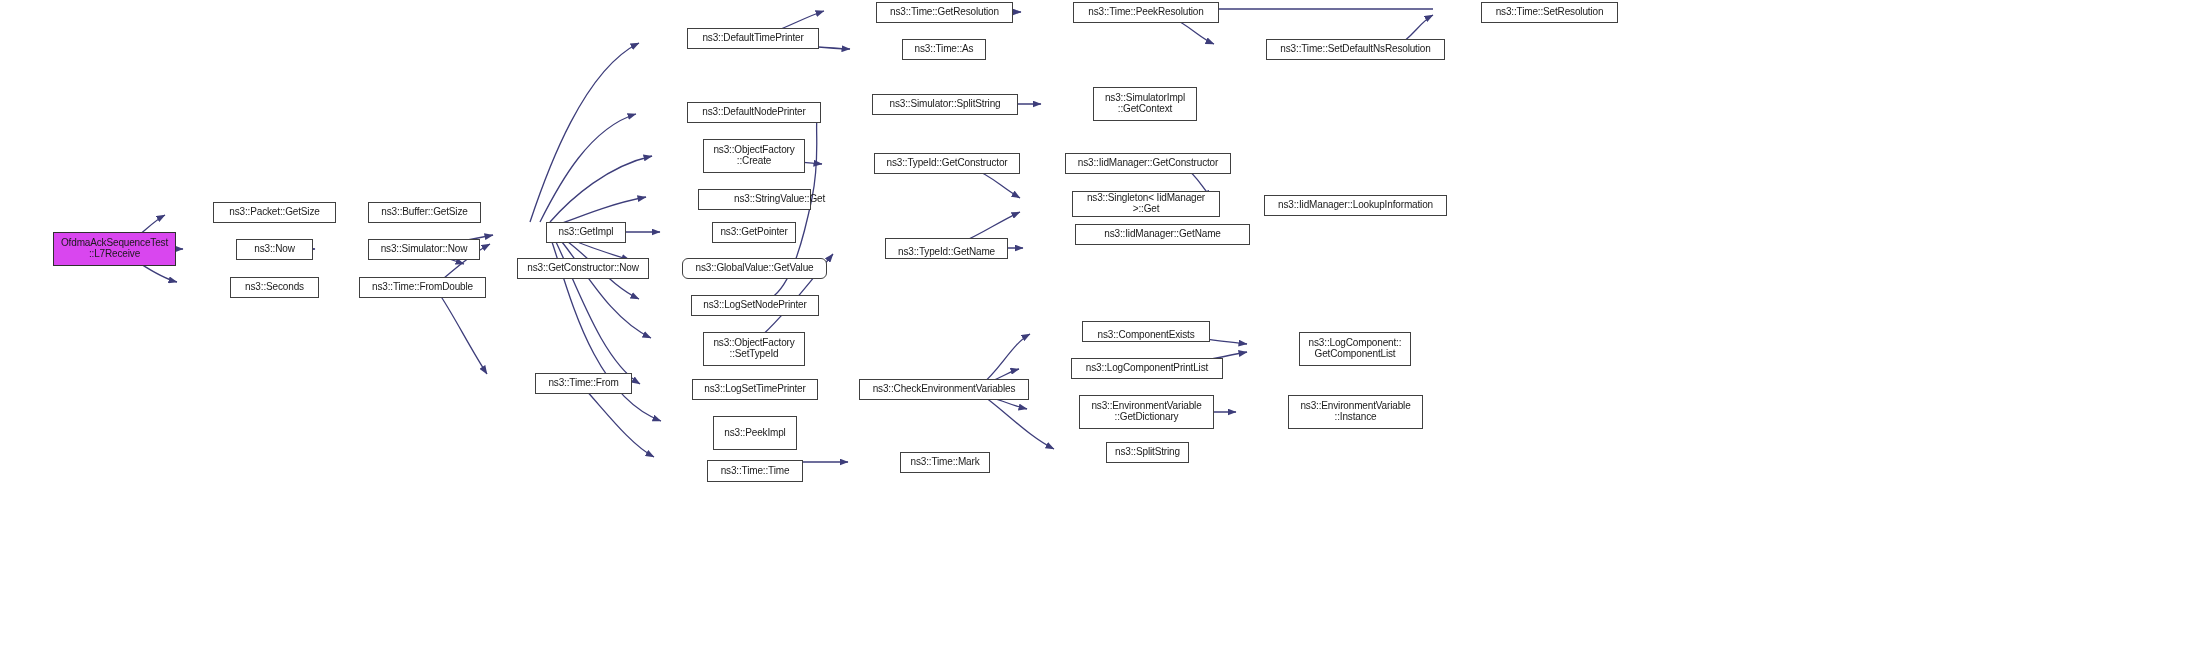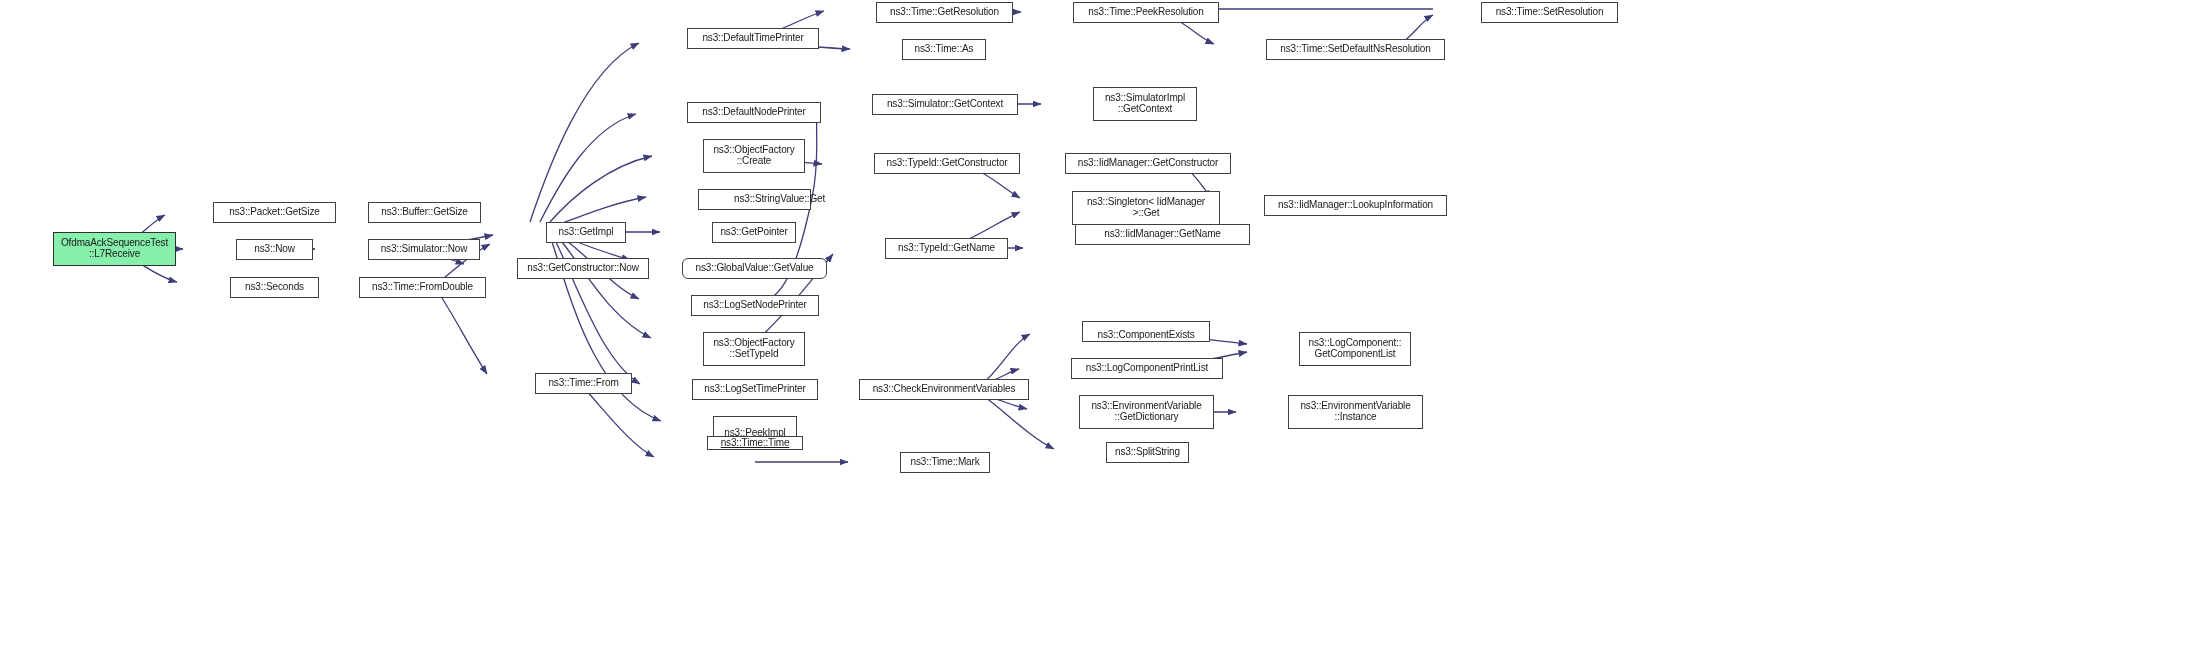--- a/index.html
+++ b/index.html
@@ -34,21 +34,21 @@
     display: flex;
     align-items: center;
     justify-content: center;
     text-align: center;
     white-space: pre-line;
     letter-spacing: -0.15px;
     cursor: pointer;
     margin-left: 48px;
   }
   .node.root {
-    background: #86efac;
+    background: #d946ef;
     border: 1px solid #303030;
   }
   .node-label {
     display: block;
     width: 100%;
     white-space: pre-line;
   }
 </style>
 </head>
 <body>
@@ -127,33 +127,33 @@
       <div class="node" style="left: 655px; top: 139px; width: 102px; height: 34px;"><span class="node-label">ns3::ObjectFactory
 ::Create</span></div>
       <div class="node" style="left: 650px; top: 189px; width: 113px; height: 21px; padding-left: 35px;"><span class="node-label">ns3::StringValue::Get</span></div>
       <div class="node" style="left: 664px; top: 222px; width: 84px; height: 21px;"><span class="node-label">ns3::GetPointer</span></div>
       <div class="node" style="left: 634px; top: 258px; width: 145px; height: 21px; border-radius: 6px;"><span class="node-label">ns3::GlobalValue::GetValue</span></div>
       <div class="node" style="left: 643px; top: 295px; width: 128px; height: 21px;"><span class="node-label">ns3::LogSetNodePrinter</span></div>
       <div class="node" style="left: 655px; top: 332px; width: 102px; height: 34px;"><span class="node-label">ns3::ObjectFactory
 ::SetTypeId</span></div>
       <div class="node" style="left: 644px; top: 379px; width: 126px; height: 21px;"><span class="node-label">ns3::LogSetTimePrinter</span></div>
       <div class="node" style="left: 665px; top: 416px; width: 84px; height: 34px;"><span class="node-label">ns3::PeekImpl</span></div>
-      <div class="node" style="left: 659px; top: 436px; width: 96px; height: 14px; text-decoration: underline;"><span class="node-label">ns3::Time::Time</span></div>
+      <div class="node" style="left: 659px; top: 460px; width: 96px; height: 22px;"><span class="node-label">ns3::Time::Time</span></div>
       <div class="node" style="left: 828px; top: 2px; width: 137px; height: 21px;"><span class="node-label">ns3::Time::GetResolution</span></div>
       <div class="node" style="left: 854px; top: 39px; width: 84px; height: 21px;"><span class="node-label">ns3::Time::As</span></div>
-      <div class="node" style="left: 824px; top: 94px; width: 146px; height: 21px;"><span class="node-label">ns3::Simulator::GetContext</span></div>
+      <div class="node" style="left: 824px; top: 94px; width: 146px; height: 21px;"><span class="node-label">ns3::Simulator::SplitString</span></div>
       <div class="node" style="left: 826px; top: 153px; width: 146px; height: 21px;"><span class="node-label">ns3::TypeId::GetConstructor</span></div>
-      <div class="node" style="left: 837px; top: 238px; width: 123px; height: 21px;"><span class="node-label">ns3::TypeId::GetName</span></div>
+      <div class="node" style="left: 837px; top: 238px; width: 123px; height: 21px; align-items: flex-end;"><span class="node-label">ns3::TypeId::GetName</span></div>
       <div class="node" style="left: 811px; top: 379px; width: 170px; height: 21px;"><span class="node-label">ns3::CheckEnvironmentVariables</span></div>
       <div class="node" style="left: 852px; top: 452px; width: 90px; height: 21px;"><span class="node-label">ns3::Time::Mark</span></div>
       <div class="node" style="left: 1025px; top: 2px; width: 146px; height: 21px;"><span class="node-label">ns3::Time::PeekResolution</span></div>
       <div class="node" style="left: 1045px; top: 87px; width: 104px; height: 34px;"><span class="node-label">ns3::SimulatorImpl
 ::GetContext</span></div>
       <div class="node" style="left: 1017px; top: 153px; width: 166px; height: 21px;"><span class="node-label">ns3::IidManager::GetConstructor</span></div>
-      <div class="node" style="left: 1024px; top: 191px; width: 148px; height: 34px;"><span class="node-label">ns3::Singleton&lt; IidManager
+      <div class="node" style="left: 1024px; top: 191px; width: 148px; height: 26px;"><span class="node-label">ns3::Singleton&lt; IidManager
 &gt;::Get</span></div>
       <div class="node" style="left: 1027px; top: 224px; width: 175px; height: 21px;"><span class="node-label">ns3::IidManager::GetName</span></div>
       <div class="node" style="left: 1034px; top: 321px; width: 128px; height: 21px; align-items: flex-end;"><span class="node-label">ns3::ComponentExists</span></div>
       <div class="node" style="left: 1023px; top: 358px; width: 152px; height: 21px;"><span class="node-label">ns3::LogComponentPrintList</span></div>
       <div class="node" style="left: 1031px; top: 395px; width: 135px; height: 34px;"><span class="node-label">ns3::EnvironmentVariable
 ::GetDictionary</span></div>
       <div class="node" style="left: 1058px; top: 442px; width: 83px; height: 21px;"><span class="node-label">ns3::SplitString</span></div>
       <div class="node" style="left: 1218px; top: 39px; width: 179px; height: 21px;"><span class="node-label">ns3::Time::SetDefaultNsResolution</span></div>
       <div class="node" style="left: 1216px; top: 195px; width: 183px; height: 21px;"><span class="node-label">ns3::IidManager::LookupInformation</span></div>
       <div class="node" style="left: 1251px; top: 332px; width: 112px; height: 34px;"><span class="node-label">ns3::LogComponent::

